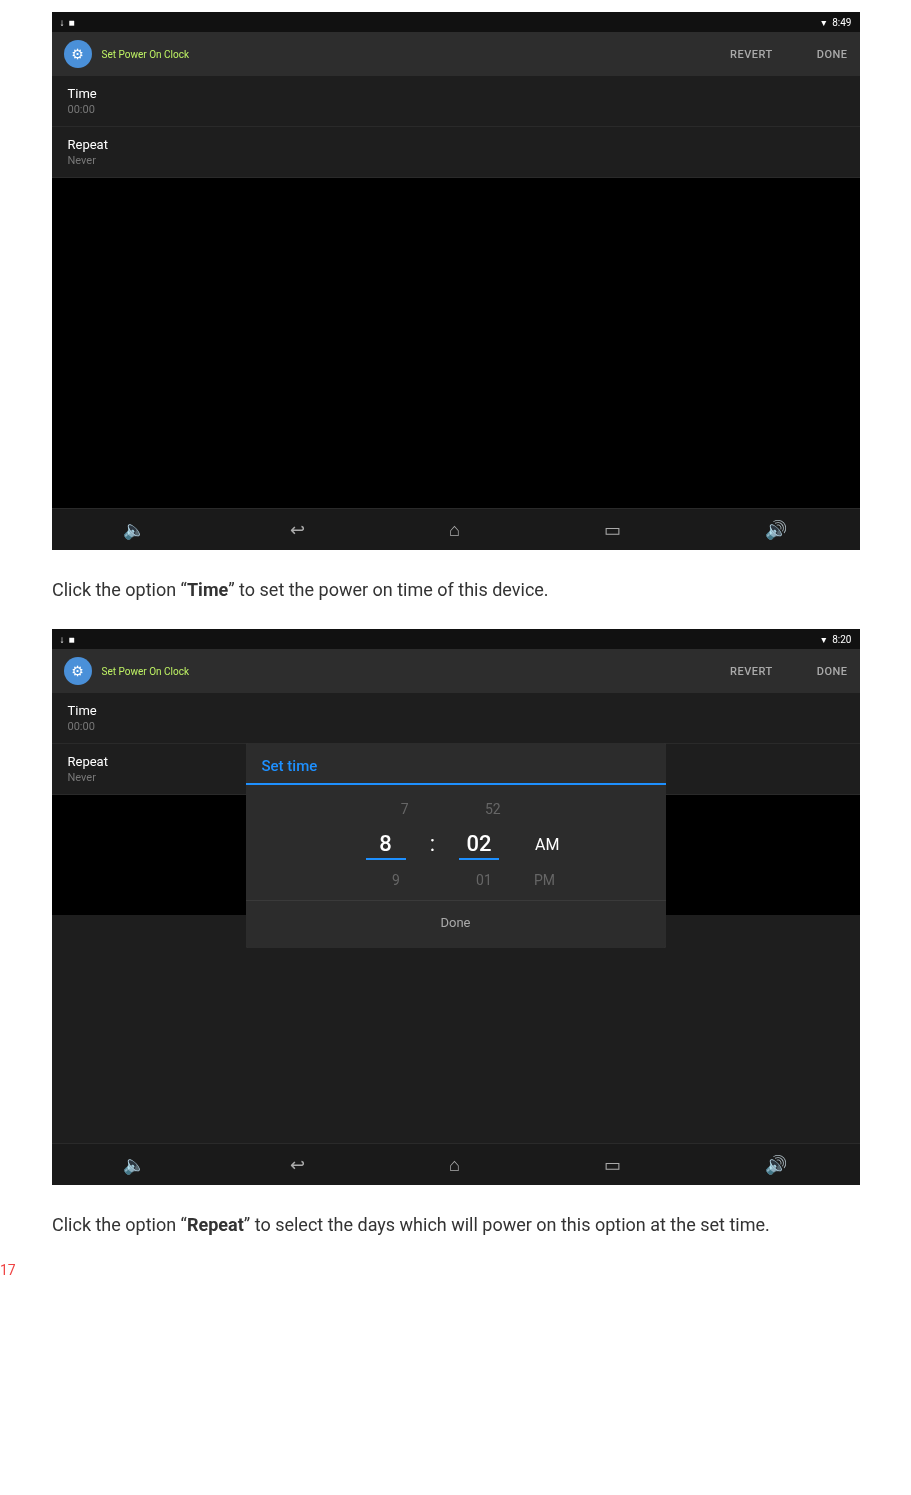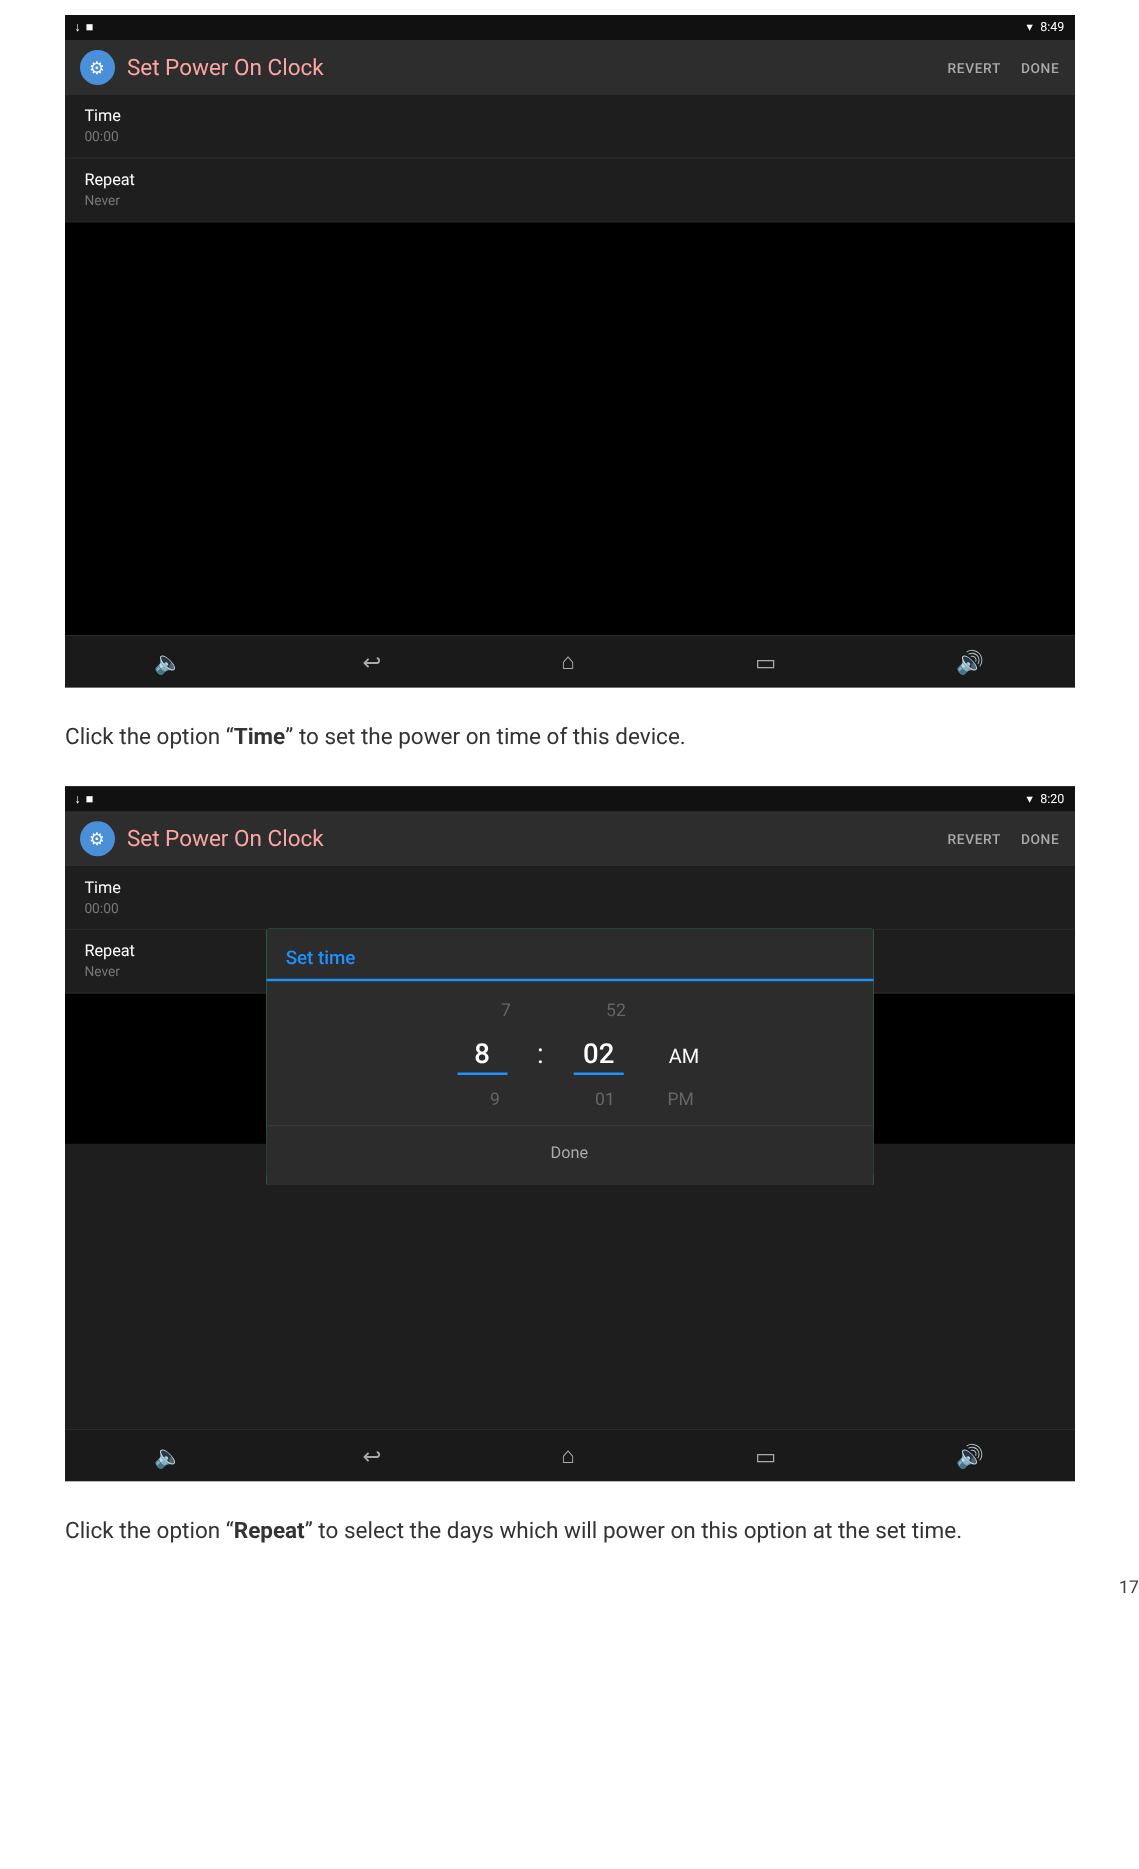--- a/index.html
+++ b/index.html
@@ -46,34 +46,35 @@
       width: 28px; height: 28px;
       background: #4a90d9;
       border-radius: 50%;
       display: flex; align-items: center; justify-content: center;
       margin-right: 10px;
       font-size: 14px;
       flex-shrink: 0;
     }
     .action-bar-title {
       flex: 1;
-      color: #fca5a5;
-      font-size: 18px;
+      color: #bef264;
+      font-size: 10px;
       font-weight: 400;
     }
     .action-bar-buttons {
       display: flex; gap: 16px;
     }
     .action-bar-btn {
       color: #aaa;
       font-size: 11px;
       font-weight: 500;
       letter-spacing: 0.5px;
       text-transform: uppercase;
       cursor: pointer;
+      margin-left: 28px;
     }
 
     
     .settings-list {
       background: #1e1e1e;
     }
     .settings-item {
       padding: 10px 16px;
       border-bottom: 1px solid #2a2a2a;
     }
@@ -121,22 +122,22 @@
     
     .dialog-overlay {
       position: relative;
       background: #1e1e1e;
     }
     .set-time-dialog {
       position: absolute;
       top: 50px;
       left: 50%;
       transform: translateX(-50%);
-      width: 486px;
-      background: #22c55e;
+      width: 420px;
+      background: #404040;
       border-radius: 2px;
       overflow: hidden;
       z-index: 10;
     }
     .dialog-title-bar {
       background: #2c2c2c;
       padding: 14px 16px 8px 16px;
       color: #1e90ff;
       font-size: 15px;
       font-weight: 500;
@@ -188,24 +189,24 @@
       text-align: center;
       padding: 10px;
       color: #aaa;
       font-size: 13px;
       cursor: pointer;
       background: #2c2c2c;
     }
 
     
     .page-number {
-      text-align: right;
+      text-align: left;
       padding: 10px 0 16px;
       font-size: 14px;
-      color: #404040;
+      color: #ef4444;
     }
 
     .screen-wrapper {
       margin: 12px auto;
       width: 808px;
     }
   </style>
 </head>
 <body>
 

